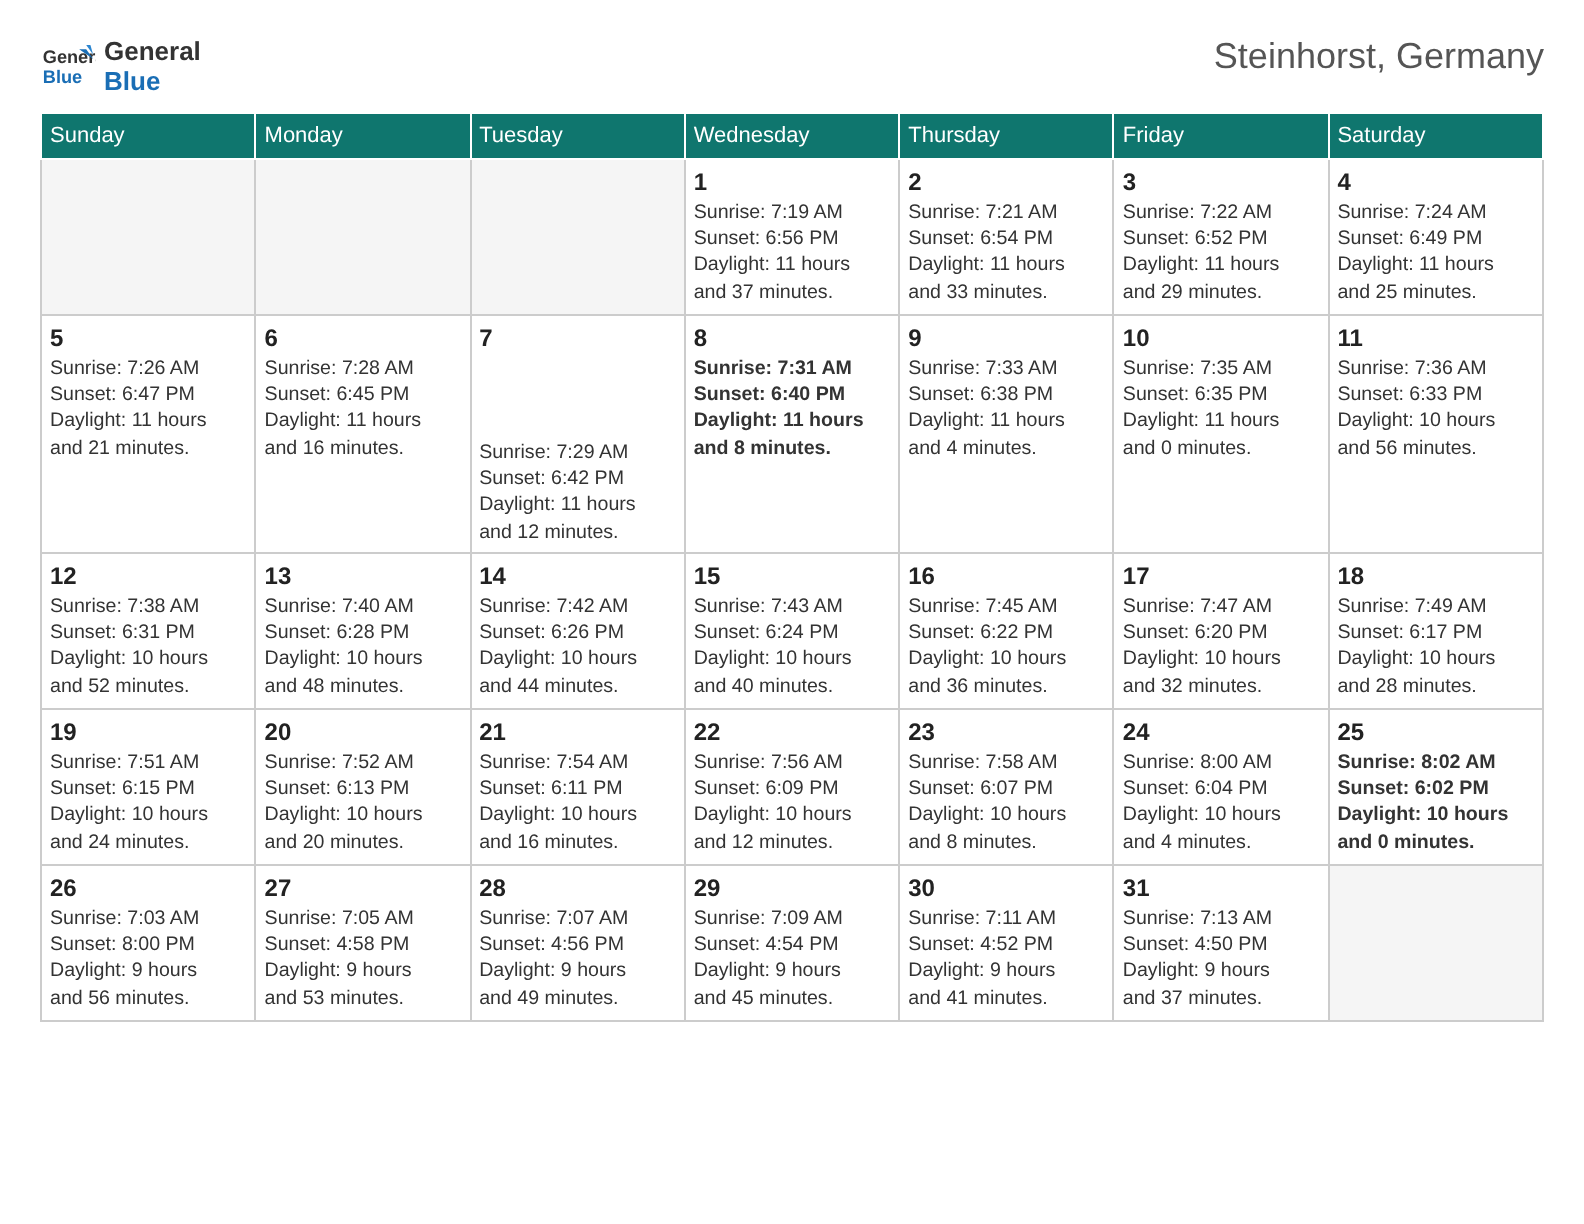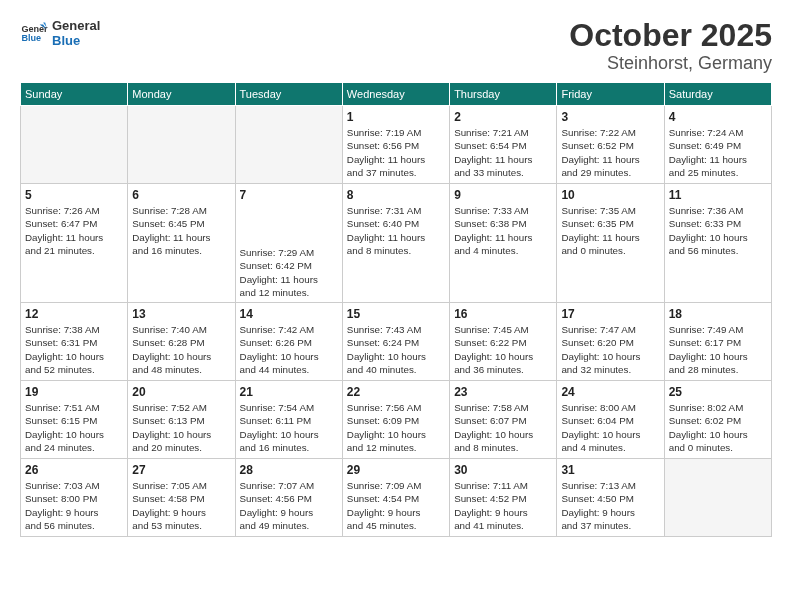--- a/index.html
+++ b/index.html
@@ -92,21 +92,20 @@
         <text x="2" y="32" font-size="13" font-weight="bold" fill="#1a6eb5">Blue</text>
         <polygon points="28,8 38,15 33,8" fill="#1a6eb5"></polygon>
         <polygon points="33,5 38,12 36,5" fill="#2a85d0"></polygon>
       </svg>
       <div>
         <div style="font-size:13px;font-weight:bold;color:#333;">General</div>
         <div style="font-size:13px;font-weight:bold;color:#1a6eb5;">Blue</div>
       </div>
     </div>
     <div class="title-block">
-      <div class="month-title">October 2025</div>
       <div class="location">Steinhorst, Germany</div>
     </div>
   </div>
 
   <table class="calendar">
     <thead>
       <tr id="weekday-header">
       <th>Sunday</th>
           <th>Monday</th>
           <th>Tuesday</th>
@@ -167,21 +166,21 @@
           </td>
           <td>
             <div class="day-number">7</div>
             <div class="day-info" style="white-space: pre-line; margin-top: 44px;">Sunrise: 7:29 AM
 Sunset: 6:42 PM
 Daylight: 11 hours
 and 12 minutes.</div>
           </td>
           <td>
             <div class="day-number">8</div>
-            <div class="day-info" style="white-space: pre-line;">Sunrise: 7:31 AM
+            <div class="day-info" style="white-space: pre-line; font-weight: bold;">Sunrise: 7:31 AM
 Sunset: 6:40 PM
 Daylight: 11 hours
 and 8 minutes.</div>
           </td>
           <td>
             <div class="day-number">9</div>
             <div class="day-info" style="white-space: pre-line;">Sunrise: 7:33 AM
 Sunset: 6:38 PM
 Daylight: 11 hours
 and 4 minutes.</div>
@@ -290,21 +289,21 @@
           </td>
           <td>
             <div class="day-number">24</div>
             <div class="day-info" style="white-space: pre-line;">Sunrise: 8:00 AM
 Sunset: 6:04 PM
 Daylight: 10 hours
 and 4 minutes.</div>
           </td>
           <td>
             <div class="day-number">25</div>
-            <div class="day-info" style="white-space: pre-line;">Sunrise: 8:02 AM
+            <div class="day-info" style="white-space: pre-line; font-weight: bold;">Sunrise: 8:02 AM
 Sunset: 6:02 PM
 Daylight: 10 hours
 and 0 minutes.</div>
           </td>
         </tr>
         <tr>
           <td>
             <div class="day-number">26</div>
             <div class="day-info" style="white-space: pre-line;">Sunrise: 7:03 AM
 Sunset: 8:00 PM

